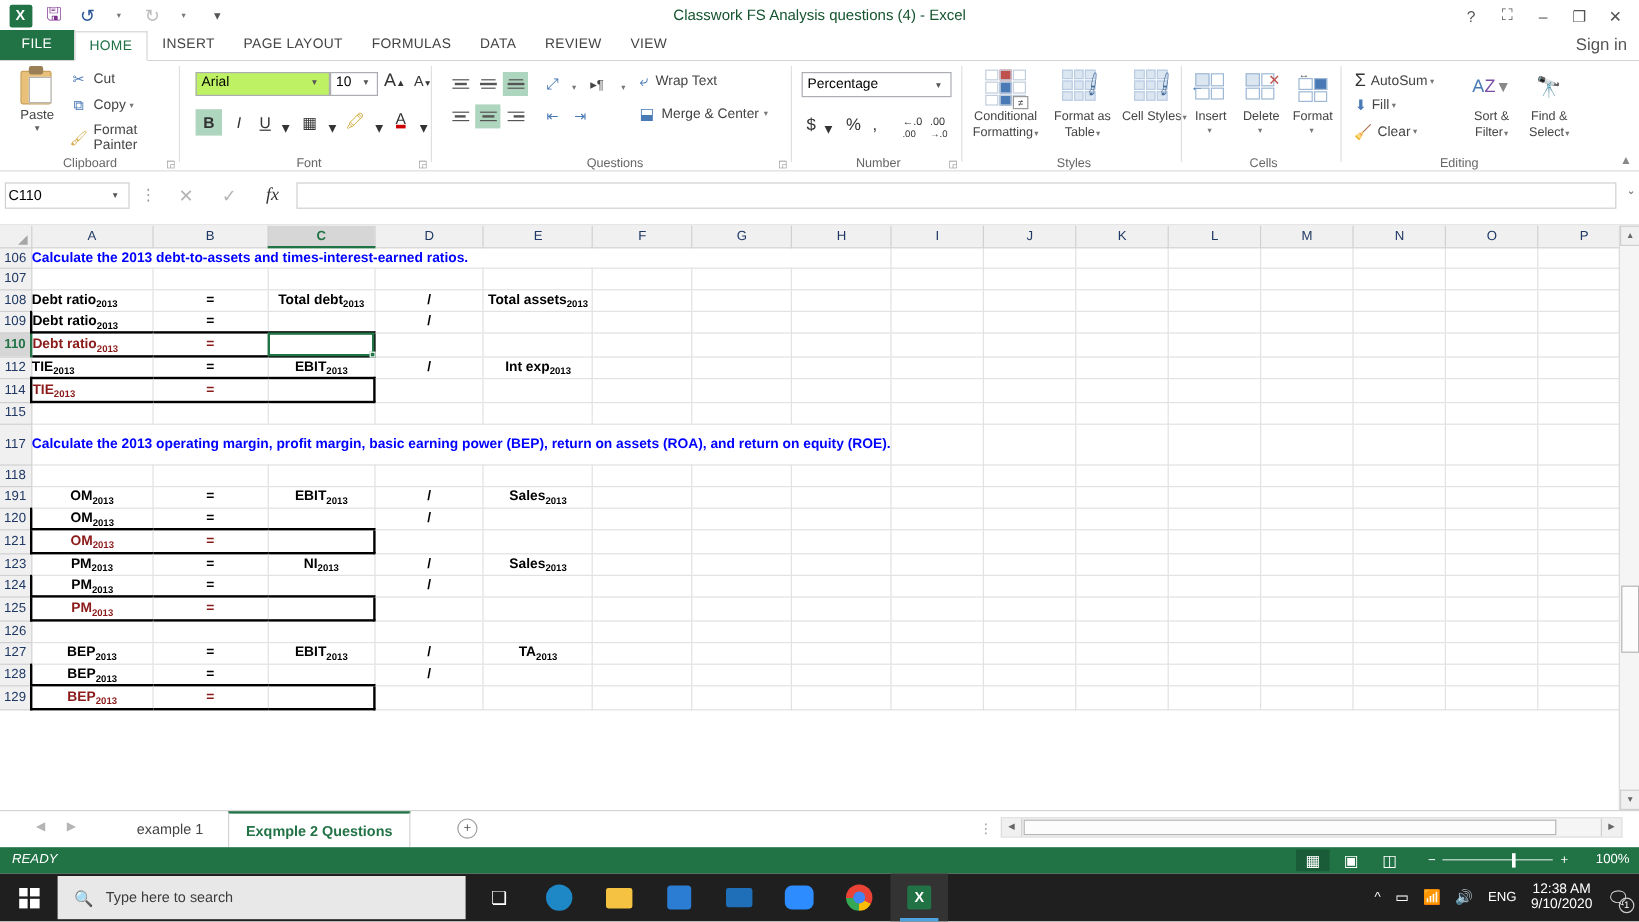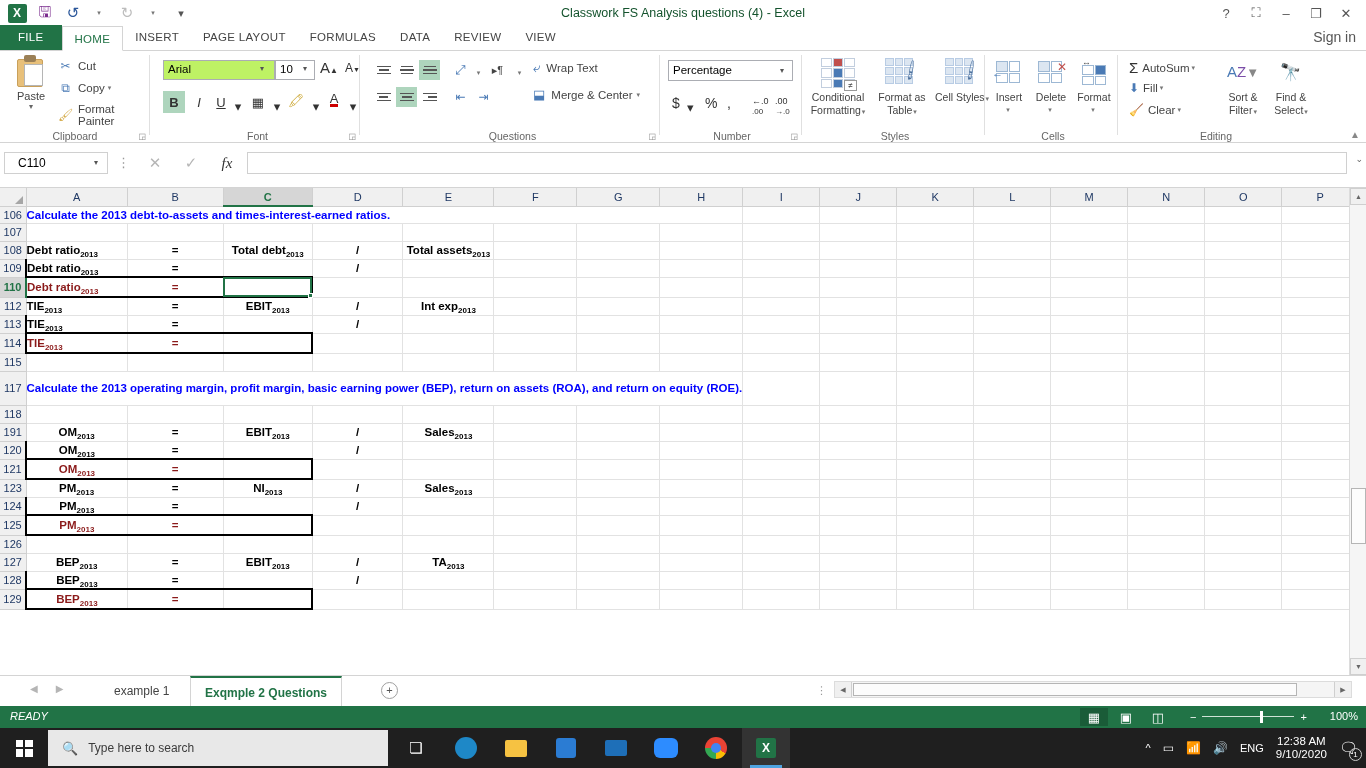--- a/index.html
+++ b/index.html
@@ -133,21 +133,21 @@
 
   .collapse-rib { position:absolute; right:6px; bottom:2px; font-size:10px; color:#888; }
 
   
   .fbar {
     position: absolute; top: 143px; left: 0; width: 1366px; height: 45px;
     background:#fff; border-bottom: 1px solid #d4d4d4;
   }
   .namebox {
     position:absolute; left: 4px; top: 9px; width: 104px; height: 22px;
-    border:1px solid #d0d0d0; background:#fff; font-size:12px; padding: 3px 13px;
+    border:1px solid #d0d0d0; background:#fff; font-size:12px; padding: 3px 2px;
   }
   .nb-caret { position:absolute; right:4px; top:5px; font-size:8px; color:#555; }
   .fb-sep { position:absolute; left:117px; top:12px; font-size:13px; color:#999; letter-spacing:1px;}
   .fb-btn { position:absolute; top:9px; width:30px; height:22px; display:flex; align-items:center; justify-content:center; font-size:15px; color:#b5b5b5;}
   .fb-input {
     position:absolute; left:247px; top:9px; width: 1100px; height:22px;
     border:1px solid #d0d0d0; background:#fff; font-size:12px; padding:3px 5px;
   }
   .fb-expand { position:absolute; right:3px; top:11px; font-size:9px; color:#666; }
 
@@ -710,39 +710,20 @@
             <td class="cell"></td>
             <td class="cell"></td>
             <td class="cell"></td>
             <td class="cell"></td>
             <td class="cell"></td>
             <td class="cell"></td>
             <td class="cell"></td>
             <td class="cell"></td>
             <td class="cell"></td>
           </tr>
-          <tr style="height: 18px;">
-            <th class="rowhdr">113</th>
-            <td class="cell b blk left bb bl">TIE<sub>2013</sub></td>
-            <td class="cell b blk ctr bb">=</td>
-            <td class="cell bb"></td>
-            <td class="cell b blk ctr">/</td>
-            <td class="cell"></td>
-            <td class="cell"></td>
-            <td class="cell"></td>
-            <td class="cell"></td>
-            <td class="cell"></td>
-            <td class="cell"></td>
-            <td class="cell"></td>
-            <td class="cell"></td>
-            <td class="cell"></td>
-            <td class="cell"></td>
-            <td class="cell"></td>
-            <td class="cell"></td>
-          </tr>
           <tr style="height: 20px;">
             <th class="rowhdr">114</th>
             <td class="cell b dred left bt bb bl">TIE<sub>2013</sub></td>
             <td class="cell b dred ctr bt bb">=</td>
             <td class="cell bt bb br2"></td>
             <td class="cell"></td>
             <td class="cell"></td>
             <td class="cell"></td>
             <td class="cell"></td>
             <td class="cell"></td>

